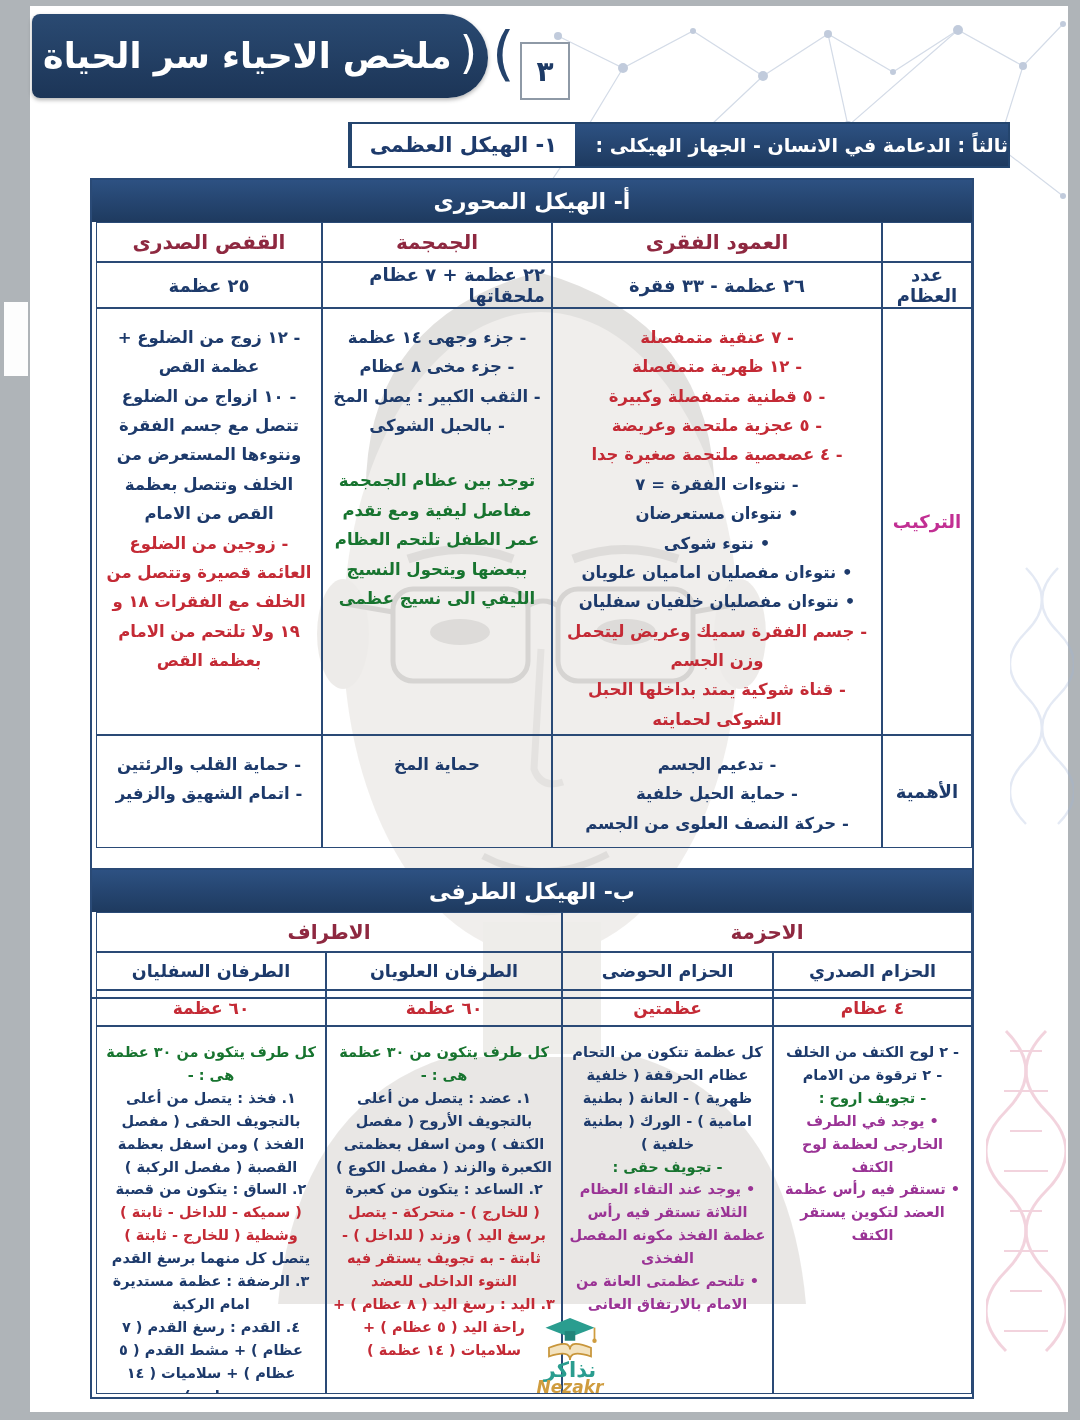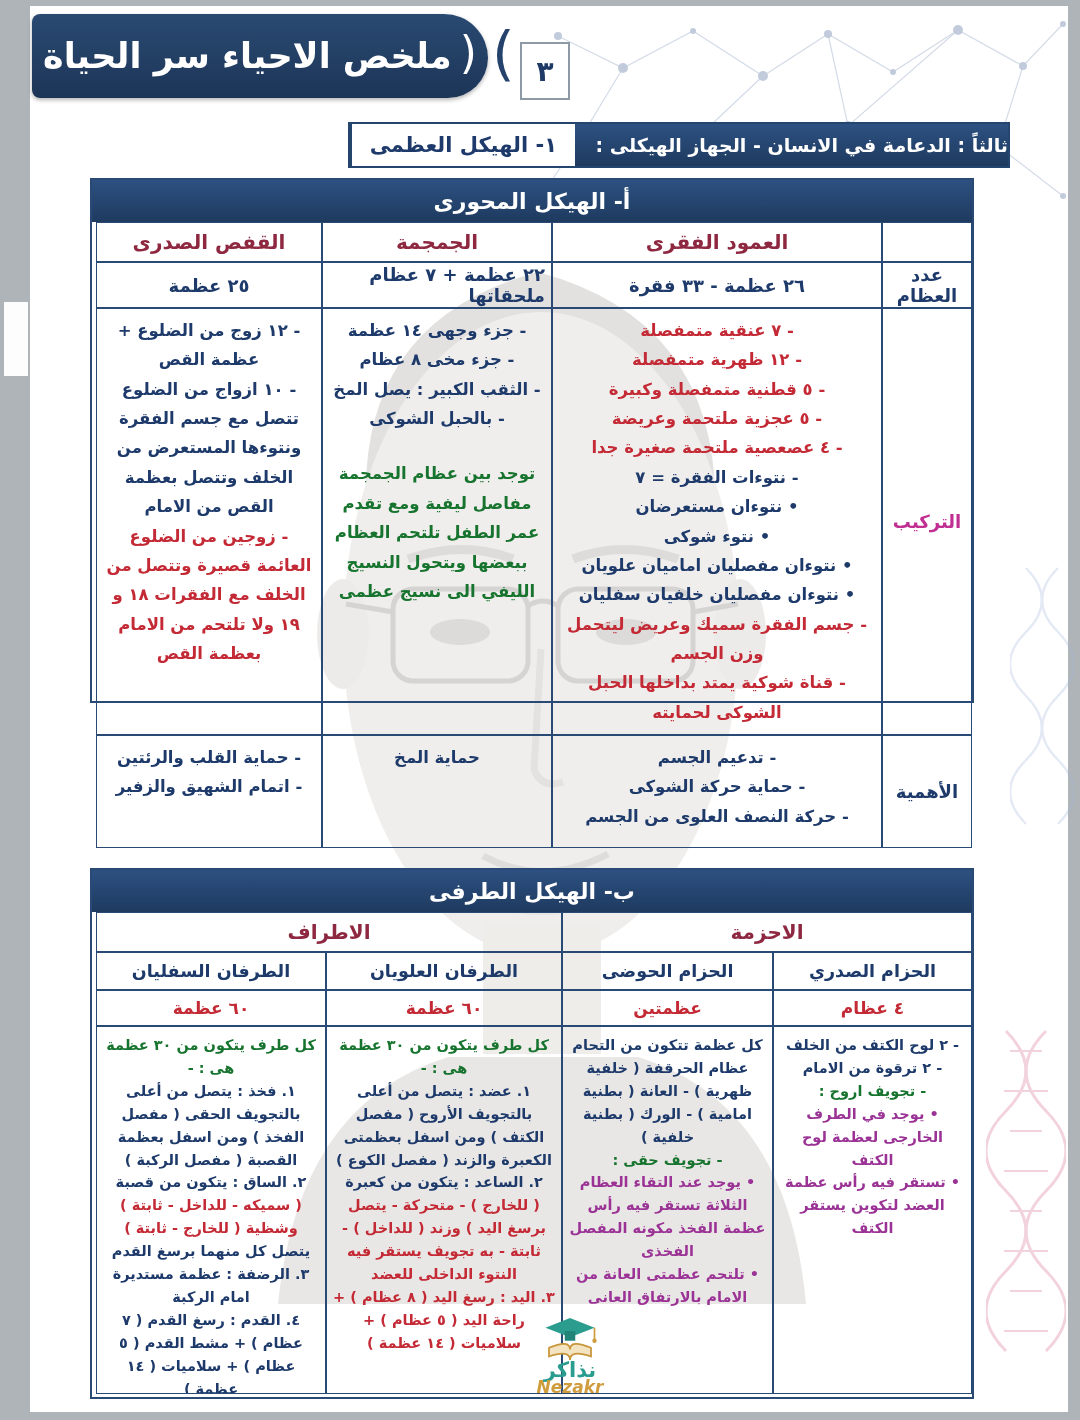--- a/index.html
+++ b/index.html
@@ -53,41 +53,41 @@
     display:flex;align-items:center;justify-content:center;padding-left:21px;
   }
   .sh-box{
     width:236px;background:#fff;border-left:2.5px solid #24456e;
     color:#1d3a6b;font-size:21px;font-weight:700;
     display:flex;align-items:center;justify-content:center;
   }
 
   
   .tbl{position:absolute;left:60px;width:884px;z-index:2;border:2.5px solid #2a4a76;background:transparent}
-  .tblA{top:172px;height:525px}
+  .tblA{top:172px;height:821px}
   .tblB{top:862px;height:531px}
   .t-title{
     height:42px;background:linear-gradient(180deg,#2d5182,#1e3a5f);
     color:#fff;font-size:22px;font-weight:700;letter-spacing:.5px;
     display:flex;align-items:center;justify-content:center;
   }
   .grid{display:grid;direction:rtl}
   .gridA{grid-template-columns:90px 330px 230px 226px;grid-template-rows:40px 46px 427px 113px}
   .gridB{grid-template-columns:199px 211px 236px 230px;grid-template-rows:40px 38px 36px 368px}
   .cell{border:1.3px solid #2a4a76;padding:4px 6px;overflow:hidden;background:transparent}
   .head{display:flex;align-items:center;justify-content:center;font-weight:700}
   .col-title{color:#8e2840;font-size:20px}
   .colB-title{color:#1d3a6b;font-size:17.5px}
   .group-title{color:#8e2840;font-size:20px}
   .span2{grid-column:span 2}
   .row-label{display:flex;align-items:center;justify-content:center;color:#1d3a6b;font-size:18px;font-weight:700;text-align:center}
   .row-label.magenta{color:#c22f93}
   .val{display:flex;align-items:center;justify-content:center;color:#1d3a6b;font-size:18px;font-weight:700}
   .count{display:flex;align-items:center;justify-content:center;color:#c42a35;font-size:17px;font-weight:700}
-  .lines{padding-top:7px}
+  .lines{padding-top:14px}
   .line{font-size:16.5px;font-weight:700;line-height:1.78;text-align:center;color:#1d3a6b}
   .gridB .line{font-size:14.5px;line-height:1.58}
   .line.navy{color:#1d3a6b}
   .line.red{color:#c42a35}
   .line.green{color:#17742f}
   .line.purple{color:#9a3395}
   .line.gap{margin-top:26px}
 
   
   .logo{position:absolute;left:455px;top:1310px;width:170px;text-align:center;z-index:5}
@@ -215,21 +215,21 @@
         </div>
       <div class="cell lines">
           <div class="line navy">- ١٢ زوج من الضلوع + عظمة القص</div>
           <div class="line navy">- ١٠ ازواج من الضلوع تتصل مع جسم الفقرة ونتوءها المستعرض من الخلف وتتصل بعظمة القص من الامام</div>
           <div class="line red">- زوجين من الضلوع العائمة قصيرة وتتصل من الخلف مع الفقرات ١٨ و ١٩ ولا تلتحم من الامام بعظمة القص</div>
         </div>
 
       <div class="cell row-label">الأهمية</div>
       <div class="cell lines">
           <div class="line navy">- تدعيم الجسم</div>
-          <div class="line navy">- حماية حركة الشوكى</div>
+          <div class="line navy">- حماية الحبل خلفية</div>
           <div class="line navy">- حركة النصف العلوى من الجسم</div>
         </div>
       <div class="cell lines">
           <div class="line navy">حماية المخ</div>
         </div>
       <div class="cell lines">
           <div class="line navy">- حماية القلب والرئتين</div>
           <div class="line navy">- اتمام الشهيق والزفير</div>
         </div>
     </div>

